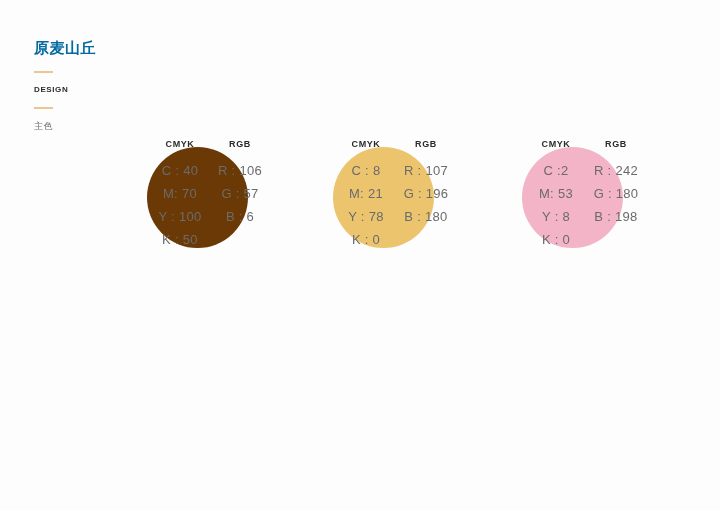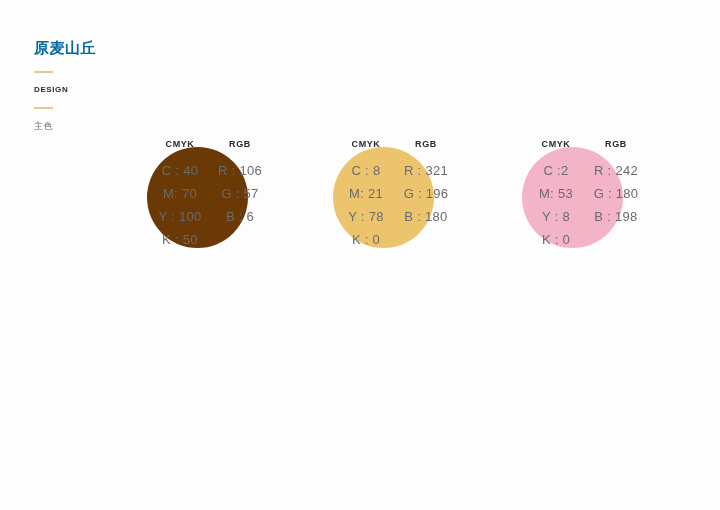--- a/index.html
+++ b/index.html
@@ -156,21 +156,21 @@
     <div class="specs" style="left:336px">
       <div class="spec-col">
         <div class="spec-head">CMYK</div>
         <div class="spec-row">C : 8</div>
         <div class="spec-row">M: 21</div>
         <div class="spec-row">Y : 78</div>
         <div class="spec-row">K : 0</div>
       </div>
       <div class="spec-col">
         <div class="spec-head">RGB</div>
-        <div class="spec-row">R : 321</div>
+        <div class="spec-row">R : 107</div>
         <div class="spec-row">G : 196</div>
         <div class="spec-row">B : 180</div>
         <div class="spec-row empty"></div>
       </div>
     </div>
 
     <div class="swatch swatch-2">
       <div class="disc" id="disc-2" style="background: rgb(242, 180, 198);"></div>
     </div>
     <div class="specs" style="left:526px">

